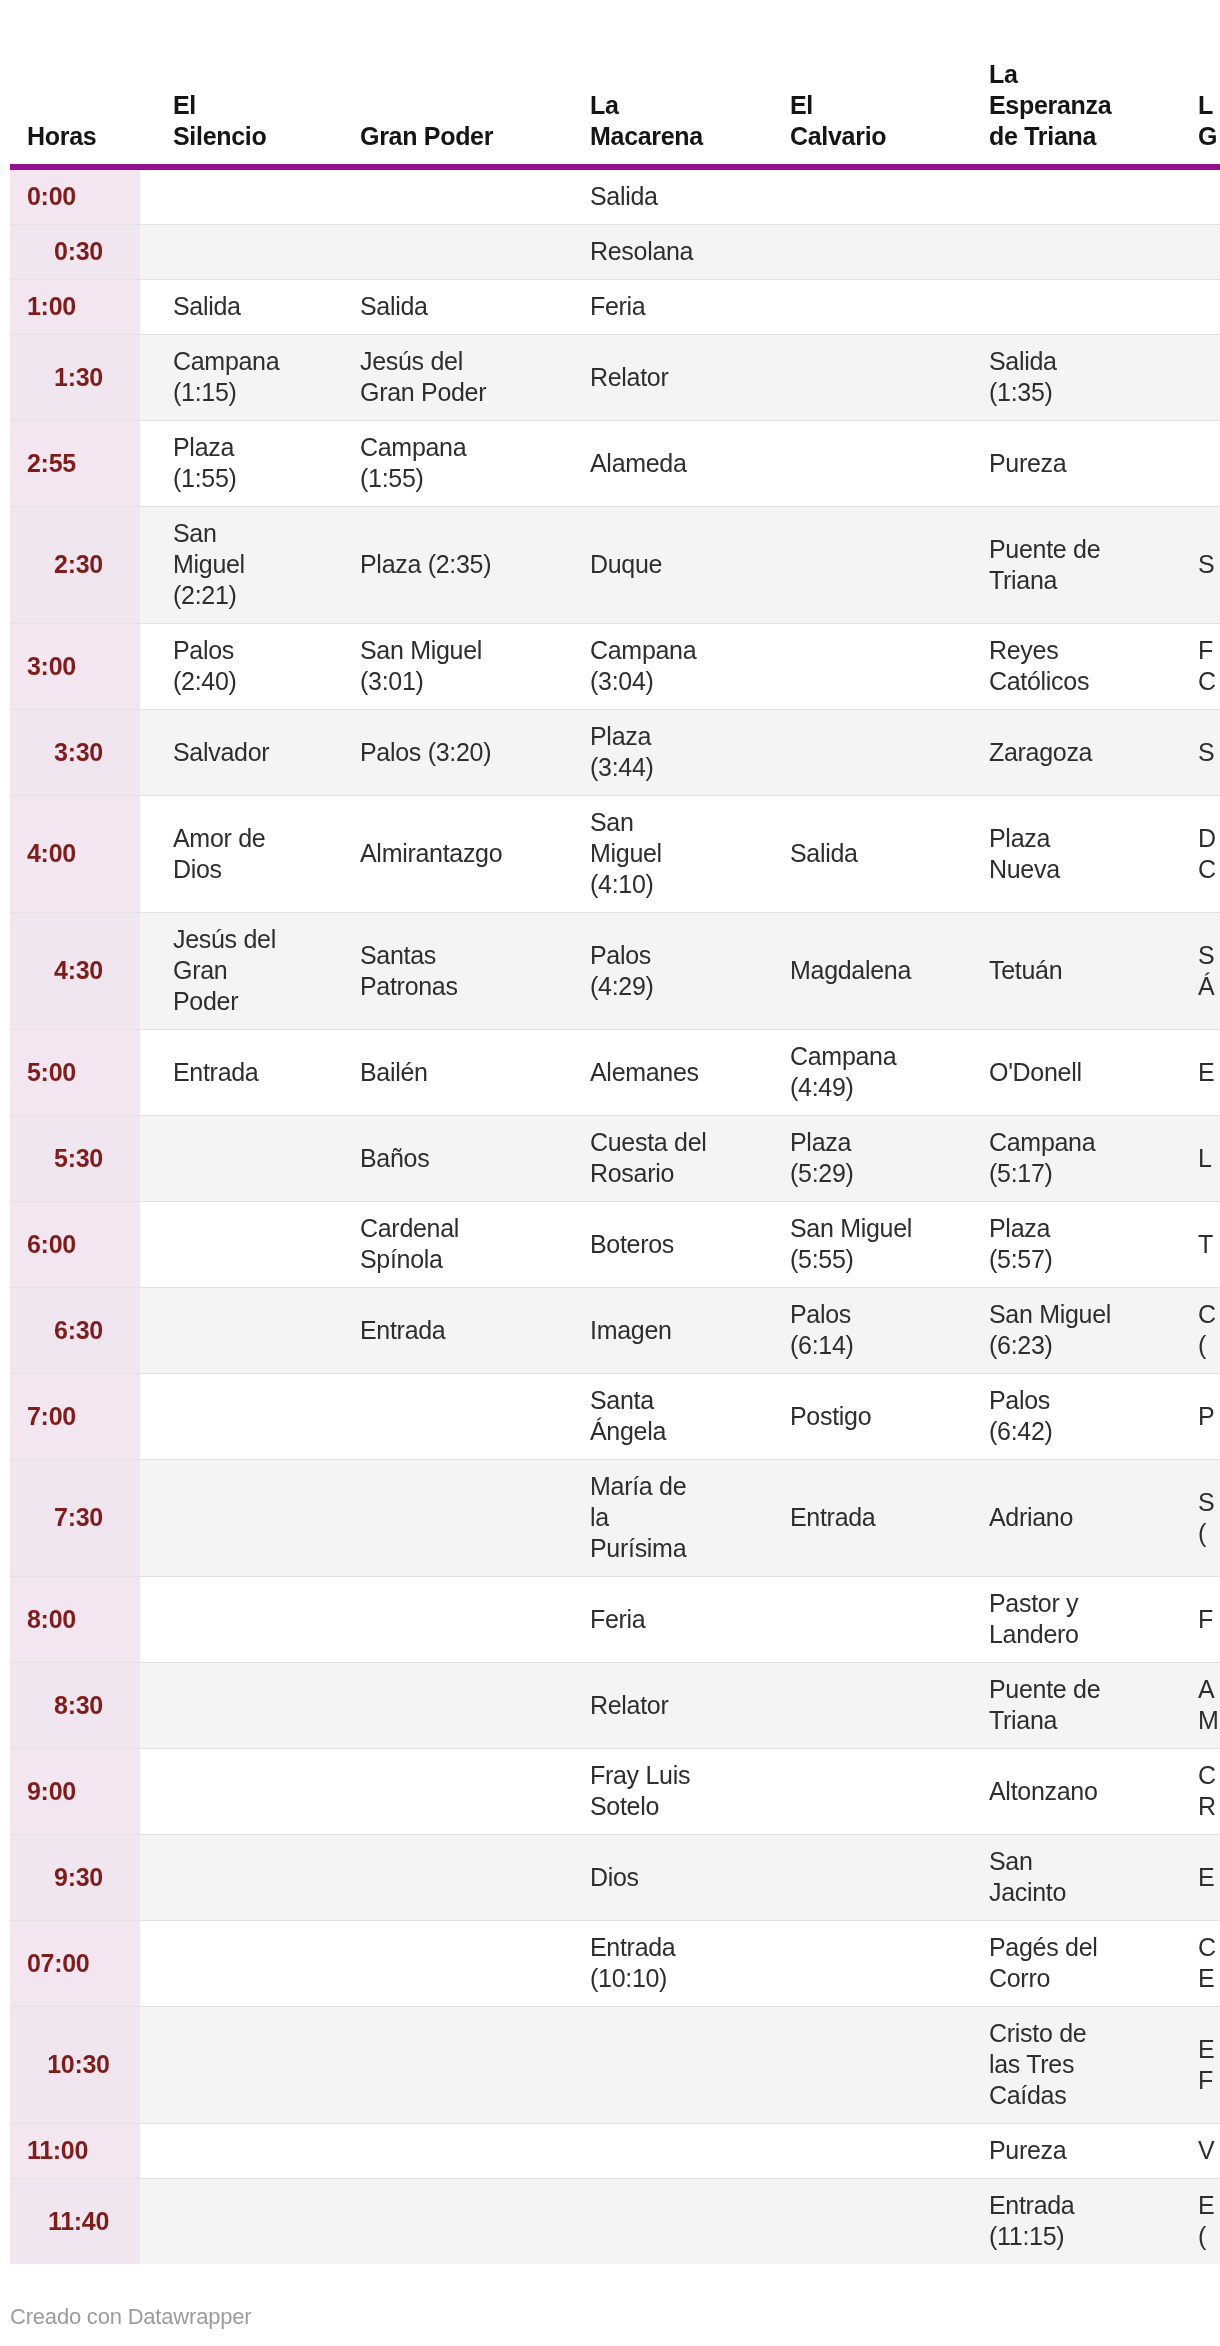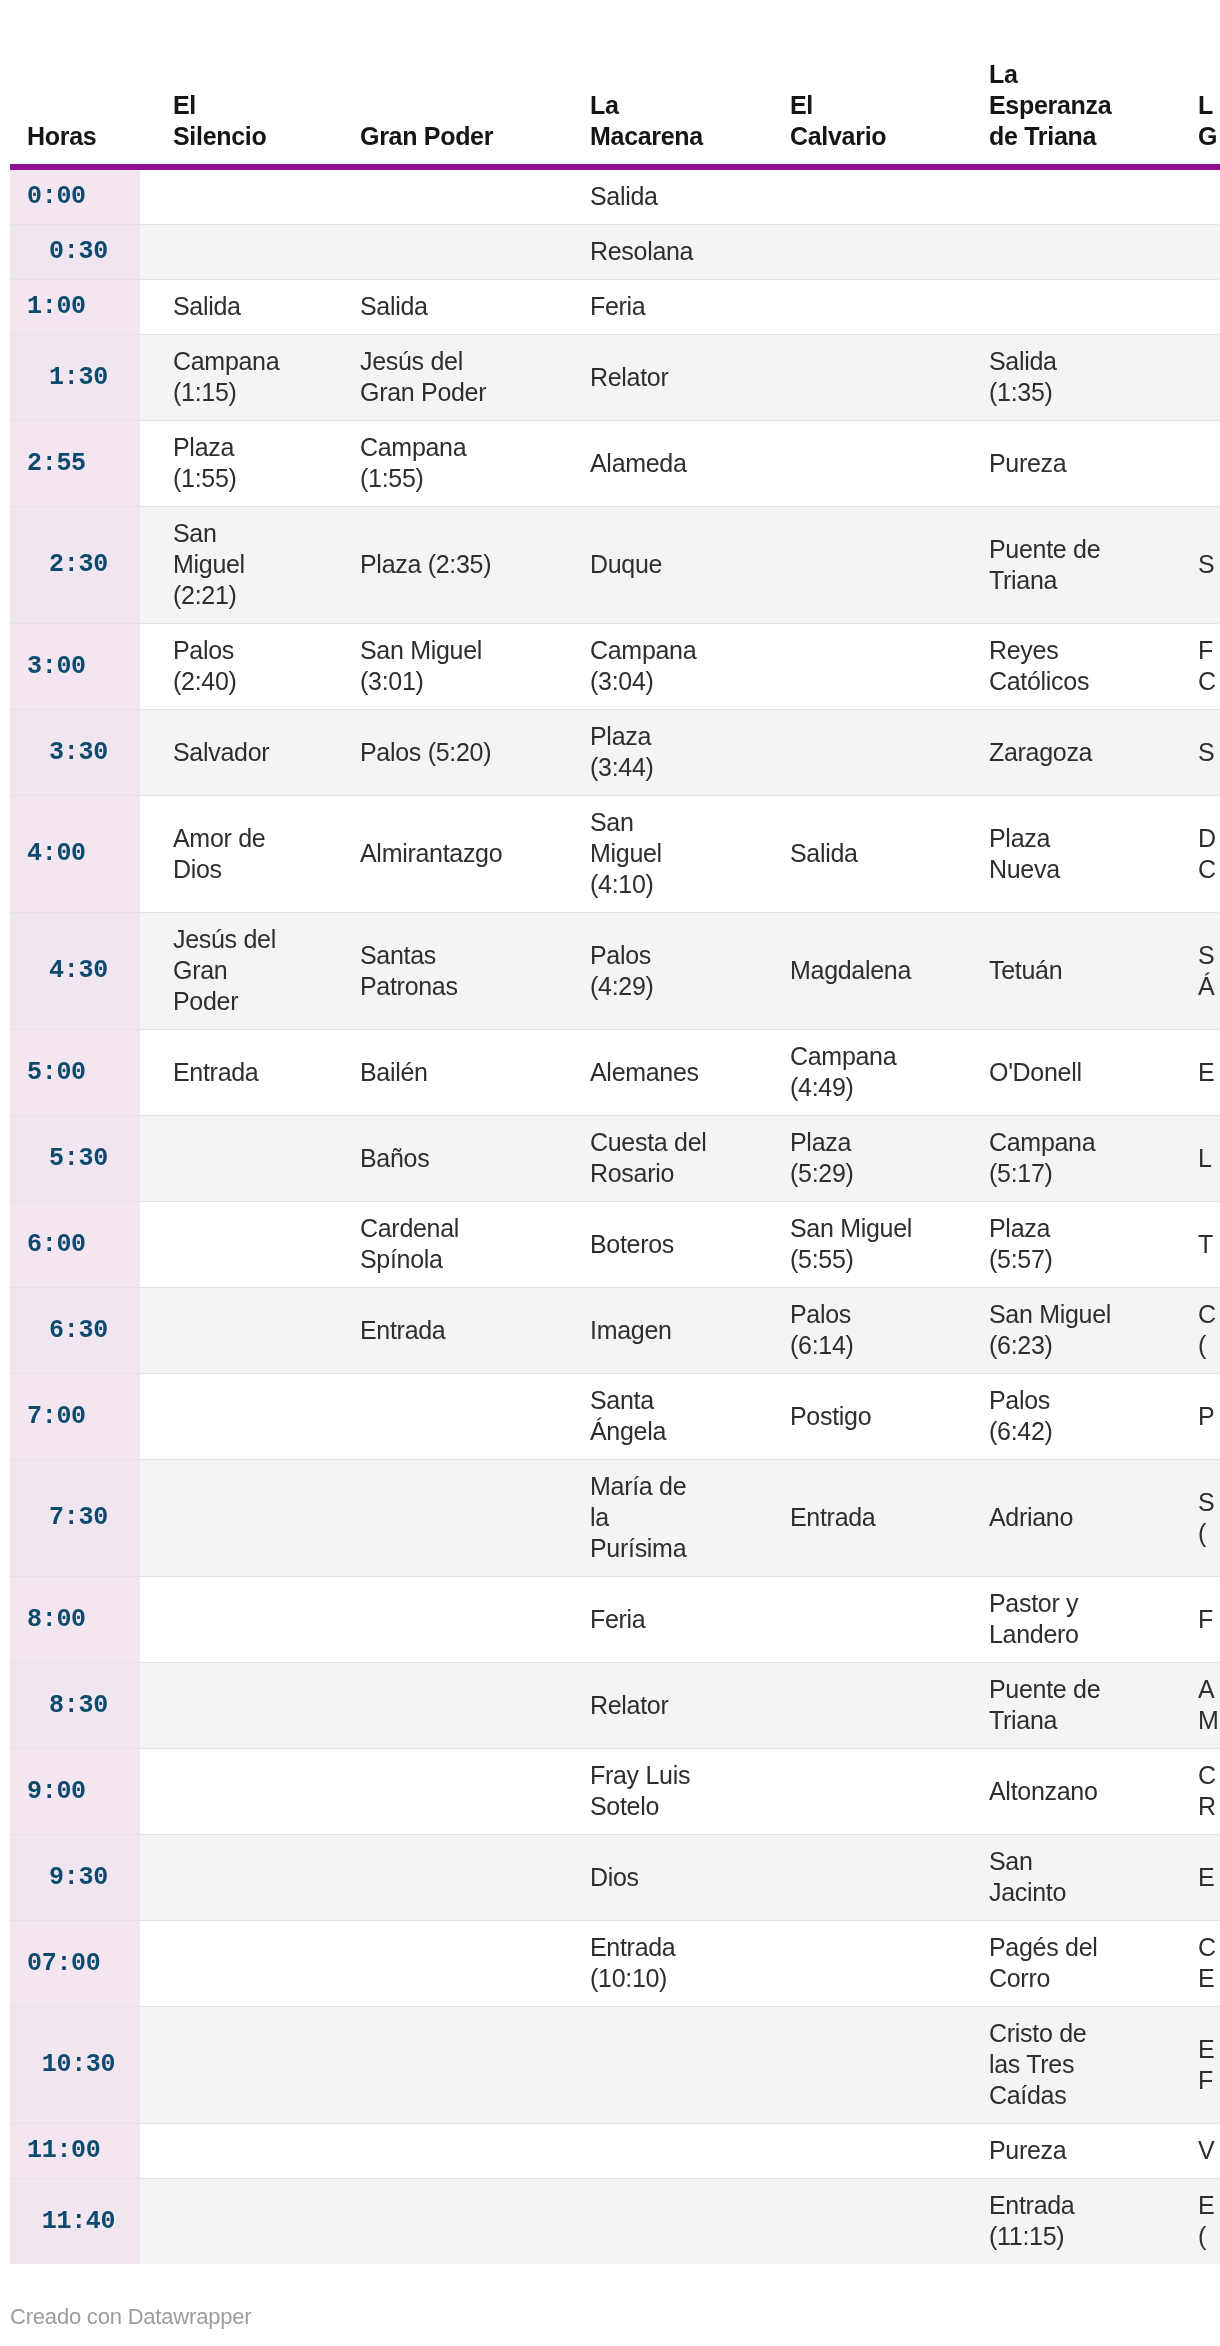--- a/index.html
+++ b/index.html
@@ -45,23 +45,22 @@
     padding-top: 59px;
     padding-bottom: 12px;
     border-bottom: 6px solid var(--accent, #950f95);
   }
   th.hora, thead th.first {
     padding-left: 17px;
     padding-right: 10px;
   }
   tbody th.hora {
     font-weight: 700;
-    color: #0c4a6e;
+    color: #7f1d1d;
     background: var(--pink-a, #f3e6f1);
-    font-family: Liberation Mono, monospace;
   }
   tbody tr.alt th.hora { background: var(--pink-b, #f1e6f0); text-align: center; }
   tbody tr.alt td { background: var(--stripe, #f4f4f4); }
   tbody tr + tr th, tbody tr + tr td {
     border-top: 1.5px solid var(--border, #e2e2e2);
   }
   .footer {
     position: absolute;
     left: 10px;
     top: 2303px;
@@ -175,21 +174,21 @@
 (3:04)</td>
           <td></td>
           <td>Reyes
 Católicos</td>
           <td>F
 C</td>
         </tr>
         <tr class="alt">
           <th class="hora">3:30</th>
           <td>Salvador</td>
-          <td>Palos (5:20)</td>
+          <td>Palos (3:20)</td>
           <td>Plaza
 (3:44)</td>
           <td></td>
           <td>Zaragoza</td>
           <td>S</td>
         </tr>
         <tr>
           <th class="hora">4:00</th>
           <td>Amor de
 Dios</td>

